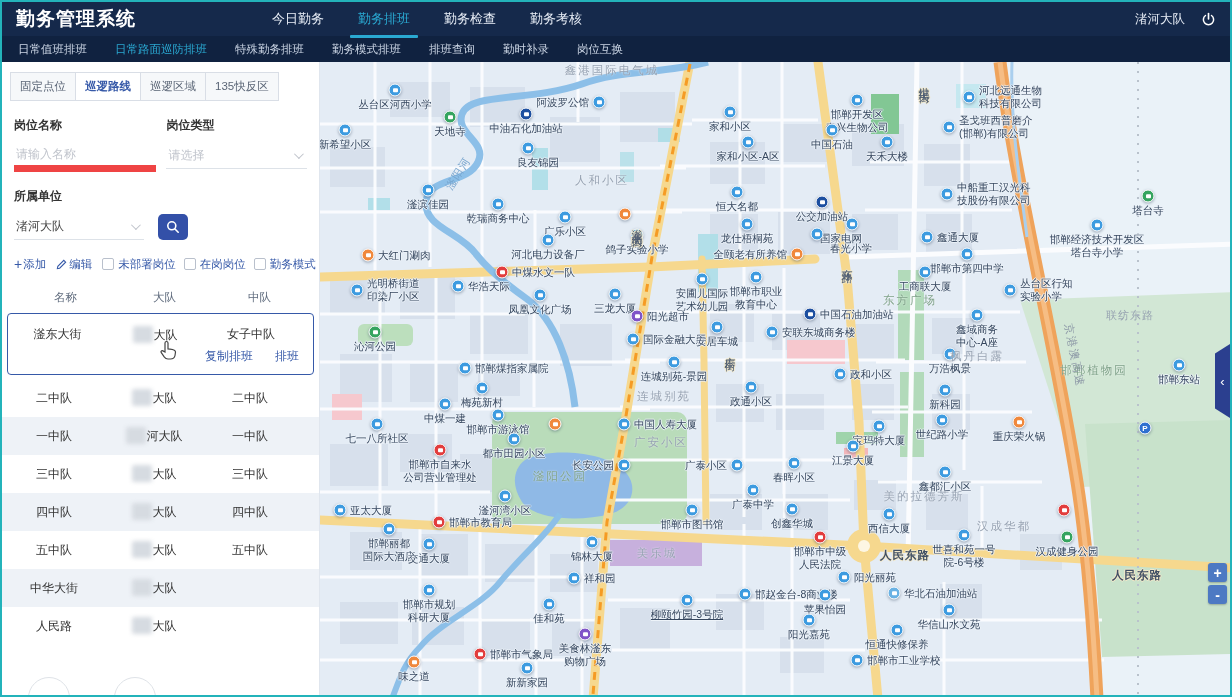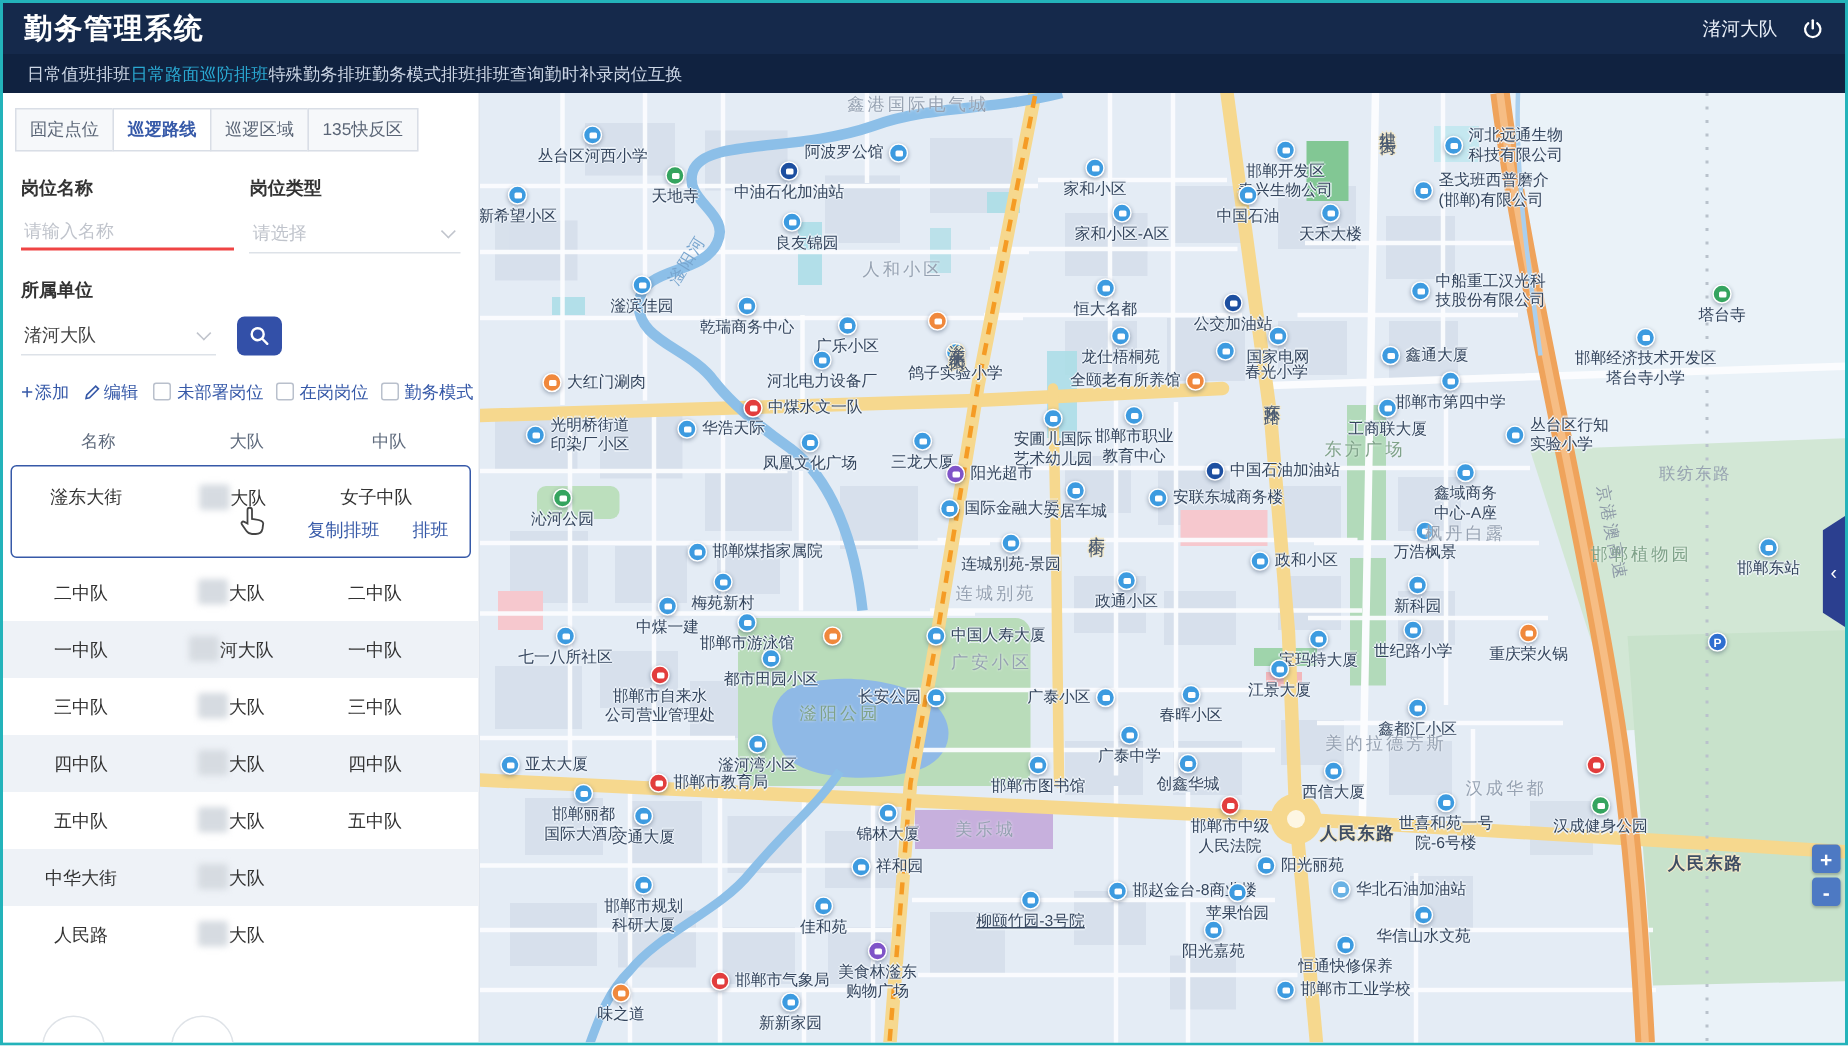--- a/index.html
+++ b/index.html
@@ -12,35 +12,35 @@
   .app-title { color:#fff; font-size:19px; font-weight:bold; letter-spacing:1px; margin-left:14px; }
   .main-nav { position:absolute; left:268px; top:0; height:34px; display:flex; gap:30px; align-items:center; }
   .nav-item { color:#e8eef7; font-size:13px; cursor:pointer; position:relative; height:34px; line-height:34px; padding:0 2px; }
   .nav-item.active { color:#2aa9d2; }
   .nav-item.active::after { content:""; position:absolute; left:-6px; right:-6px; bottom:-2px; height:3px; background:#2aa9d2; border-radius:1px; }
   .user-area { position:absolute; right:14px; top:0; height:34px; display:flex; align-items:center; gap:16px; }
   .user-name { color:#e8eef7; font-size:12.5px; }
   .power-btn { display:flex; align-items:center; cursor:pointer; }
 
   
-  .subnav { position:absolute; left:0; top:34px; right:0; height:26px; background:#102240; display:flex; align-items:center; padding-left:16px; z-index:29; }
+  .subnav { position:absolute; left:0; top:34px; right:0; height:26px; background:#102240; display:flex; align-items:center; gap:28px; padding-left:16px; z-index:29; }
   .subnav-item { color:#cdd7e6; font-size:11.5px; cursor:pointer; }
   .subnav-item.active { color:#2aa9d2; }
 
   
   .panel { position:absolute; left:0; top:60px; width:318px; bottom:0; background:#fff; border-right:1px solid #e0e6ee; z-index:20; overflow:hidden; }
   .tabs { display:flex; margin:10px 8px 0 8px; }
   .tab { font-size:11.5px; color:#5a6576; background:#f6f8fa; border:1px solid #d9dee6; padding:6px 9px; margin-right:-1px; cursor:pointer; white-space:nowrap; }
   .tab.active { background:#fff; color:#3659a8; font-weight:bold; }
   .form { padding:0 12px; }
   .form-grid { display:flex; }
   .f-col1 { width:148px; }
   .f-col2 { width:146px; margin-left:10px; }
   .f-label { font-size:12px; font-weight:bold; color:#333; margin-top:16px; margin-bottom:9px; }
-  .u-input { width:100%; border:none; border-bottom:2px solid #ef4444; font-size:12px; padding:4px 2px; color:#c2410c; outline:none; background:transparent; }
+  .u-input { width:100%; border:none; border-bottom:7px solid #ef4444; font-size:12px; padding:4px 2px; color:#c2410c; outline:none; background:transparent; }
   .u-input::placeholder { color:#c0c4cc; }
   .u-select { border-bottom:1px solid #dde2e8; font-size:12px; padding:4px 2px; color:#c0c4cc; display:flex; justify-content:space-between; align-items:center; cursor:pointer; }
   .u-select.filled { color:#444; }
   .chev { width:7px; height:7px; border-right:1.5px solid #c0c4cc; border-bottom:1.5px solid #c0c4cc; transform:rotate(45deg) translateY(-2px); margin-right:4px; }
   .unit-row { display:flex; align-items:flex-end; }
   .unit-row .u-select { width:130px; }
   .search-btn { width:30px; height:26px; background:#3350a8; border-radius:5px; margin-left:14px; display:flex; align-items:center; justify-content:center; cursor:pointer; }
   .actions { display:flex; align-items:center; margin-top:16px; font-size:11.5px; color:#3659a8; white-space:nowrap; }
   .act-link { cursor:pointer; display:flex; align-items:center; margin-right:10px; }
   .act-link .plus { font-size:14px; margin-right:1px; }
@@ -100,20 +100,26 @@
     display:flex; align-items:center; justify-content:center; border-radius:3px; margin-bottom:3px; cursor:pointer;
     box-shadow:0 1px 2px rgba(0,0,0,.25); }
 </style>
 </head>
 <body>
 
 <div class="frame">
 
   <div class="topbar">
     <div class="app-title">勤务管理系统</div>
+    <div class="main-nav" id="main-nav">
+        <div class="nav-item">今日勤务</div>
+        <div class="nav-item active">勤务排班</div>
+        <div class="nav-item">勤务检查</div>
+        <div class="nav-item">勤务考核</div>
+      </div>
     <div class="user-area">
       <span class="user-name">渚河大队</span>
       <span class="power-btn">
         <svg width="15" height="15" viewBox="0 0 24 24" fill="none">
           <path d="M12 2.5 V11" stroke="#fff" stroke-width="2.6" stroke-linecap="round"></path>
           <path d="M7.2 5.6 a8.2 8.2 0 1 0 9.6 0" stroke="#fff" stroke-width="2.4" fill="none" stroke-linecap="round"></path>
         </svg>
       </span>
     </div>
   </div>
@@ -403,21 +409,21 @@
 科技有限公司</div>
         <div class="poi m-blue" style="left: 629px; top: 65px;"></div>
         <div class="poi-label pos-r" style="left: 639px; top: 65px;">圣戈班西普磨介
 (邯郸)有限公司</div>
         <div class="poi m-blue" style="left: 627px; top: 132px;"></div>
         <div class="poi-label pos-r" style="left: 637px; top: 132px;">中船重工汉光科
 技股份有限公司</div>
         <div class="poi m-navy" style="left: 502px; top: 140px;"></div>
         <div class="poi-label pos-b" style="left: 502px; top: 148px;">公交加油站</div>
         <div class="poi m-blue" style="left: 532px; top: 162px;"></div>
-        <div class="poi-label pos-b" style="left: 532px; top: 170px;">国家电网</div>
+        <div class="poi-label pos-b" style="left: 521px; top: 170px;">国家电网</div>
         <div class="poi m-blue" style="left: 497px; top: 172px;"></div>
         <div class="poi-label pos-b" style="left: 497px; top: 180px; margin-left: 34px;">春光小学</div>
         <div class="poi m-blue" style="left: 607px; top: 175px;"></div>
         <div class="poi-label pos-r" style="left: 617px; top: 175px;">鑫通大厦</div>
         <div class="poi m-blue" style="left: 647px; top: 192px;"></div>
         <div class="poi-label pos-b" style="left: 647px; top: 200px;">邯郸市第四中学</div>
         <div class="poi m-blue" style="left: 605px; top: 210px;"></div>
         <div class="poi-label pos-b" style="left: 605px; top: 218px;">工商联大厦</div>
         <div class="poi m-green" style="left: 828px; top: 134px;"></div>
         <div class="poi-label pos-b" style="left: 828px; top: 142px;">塔台寺</div>

